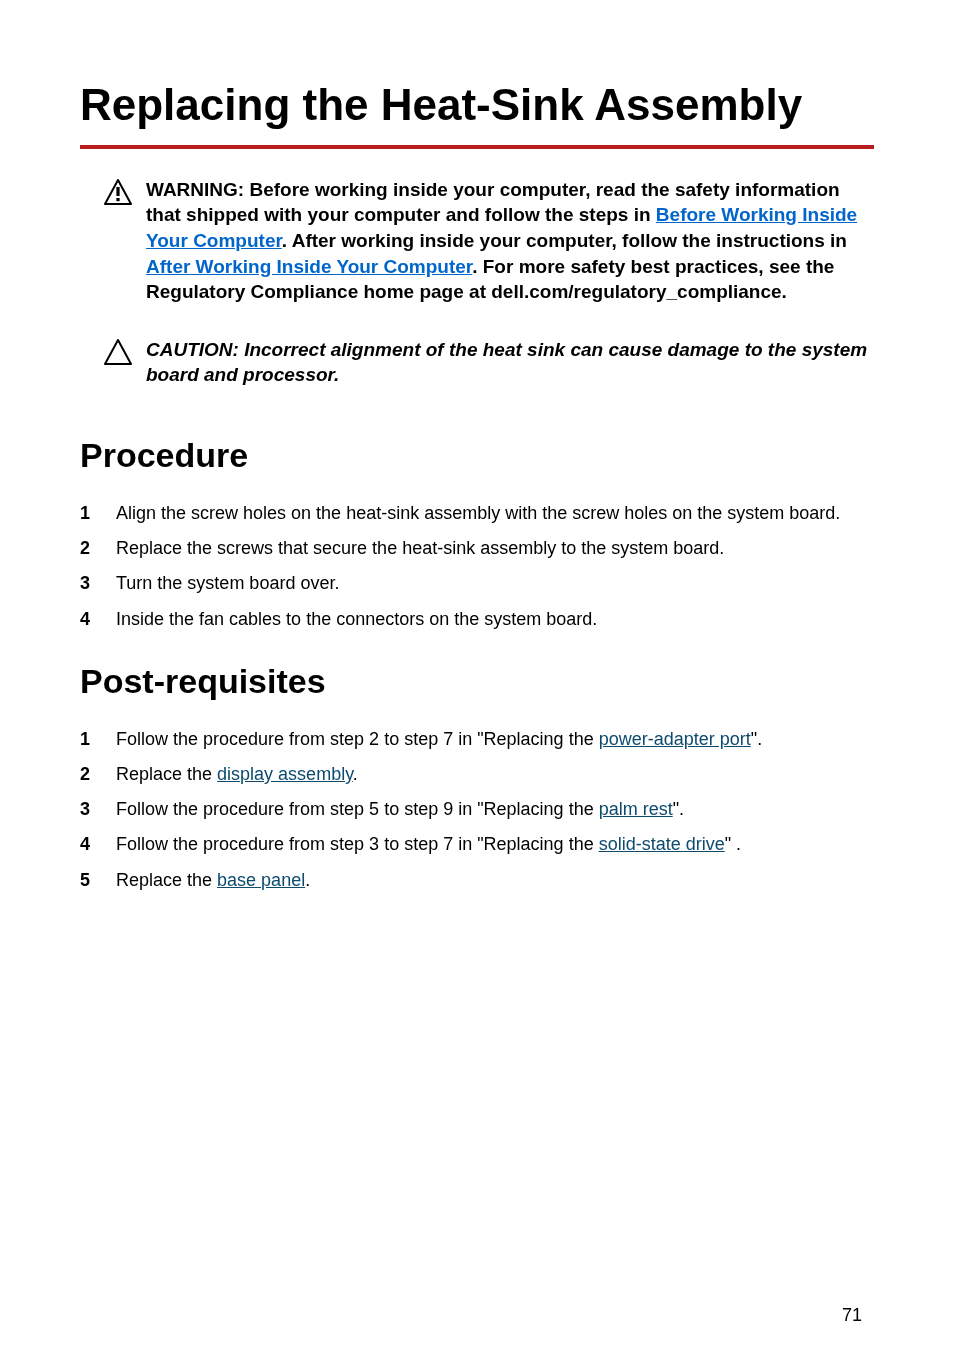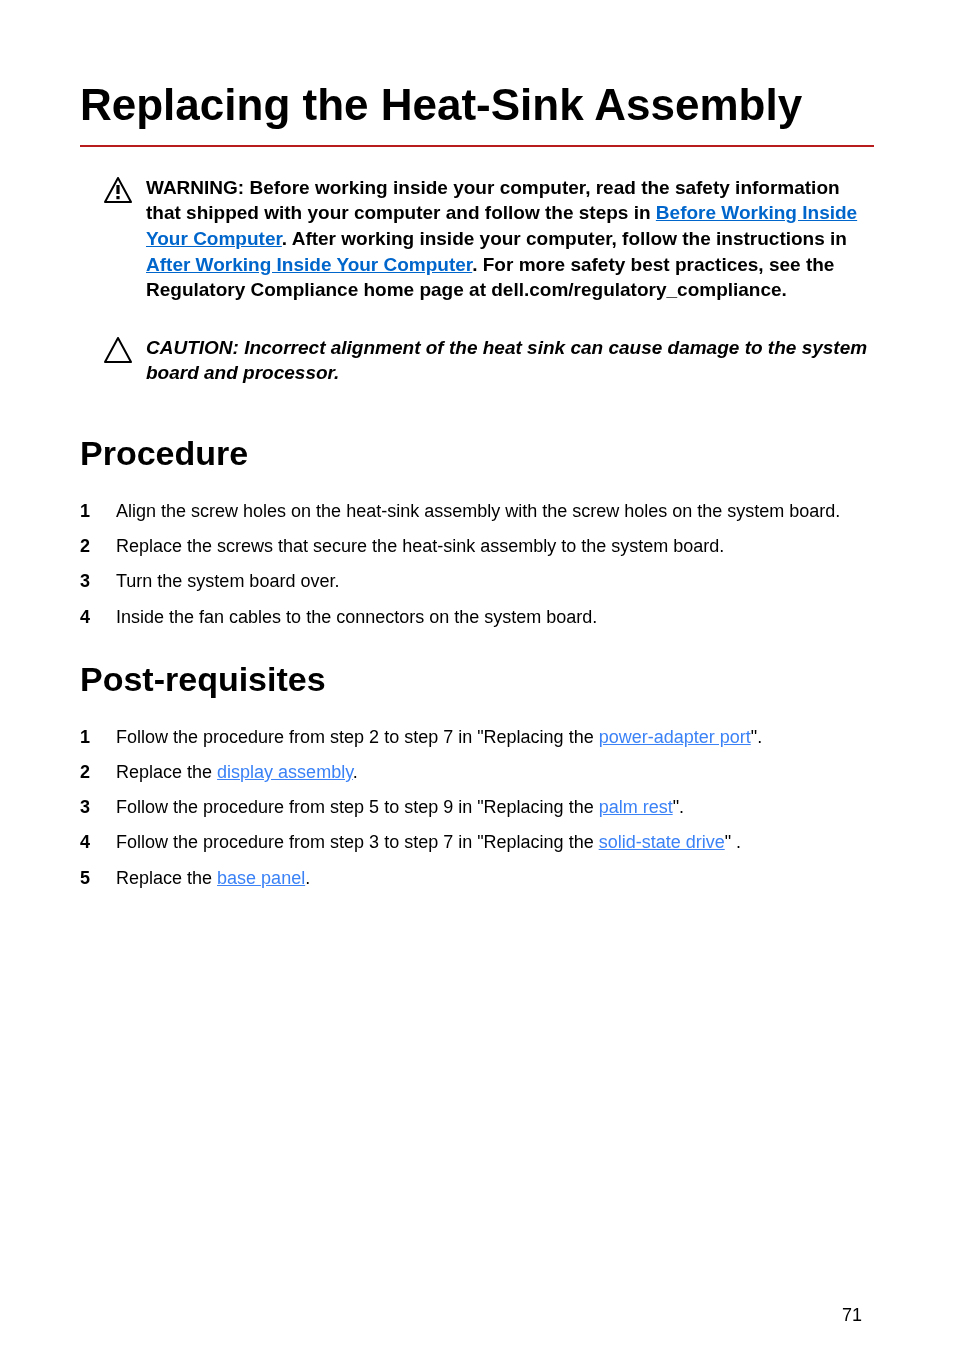--- a/index.html
+++ b/index.html
@@ -14,21 +14,21 @@
       height: 1366px;
       padding: 80px 80px 40px 80px;
       color: #000;
       position: relative;
     }
     h1 {
       font-size: 44px;
       font-weight: bold;
       line-height: 1.15;
       padding-bottom: 14px;
-      border-bottom: 2px solid #b91c1c;
+      border-bottom: 4px solid #b91c1c;
       margin-bottom: 28px;
     }
     .warning-block {
       display: flex;
       align-items: flex-start;
       gap: 14px;
       margin-bottom: 32px;
       padding-left: 24px;
     }
     .warning-icon {
@@ -56,21 +56,21 @@
       font-size: 19px;
       line-height: 1.35;
       font-style: italic;
     }
     a.link {
       color: #0066cc;
       text-decoration: underline;
       font-weight: bold;
     }
     a.inline-link {
-      color: #3b82f6;
+      color: #0c4a6e;
       text-decoration: underline;
     }
     h2 {
       font-size: 34px;
       font-weight: bold;
       margin-bottom: 26px;
       margin-top: 10px;
     }
     ol {
       list-style: none;

